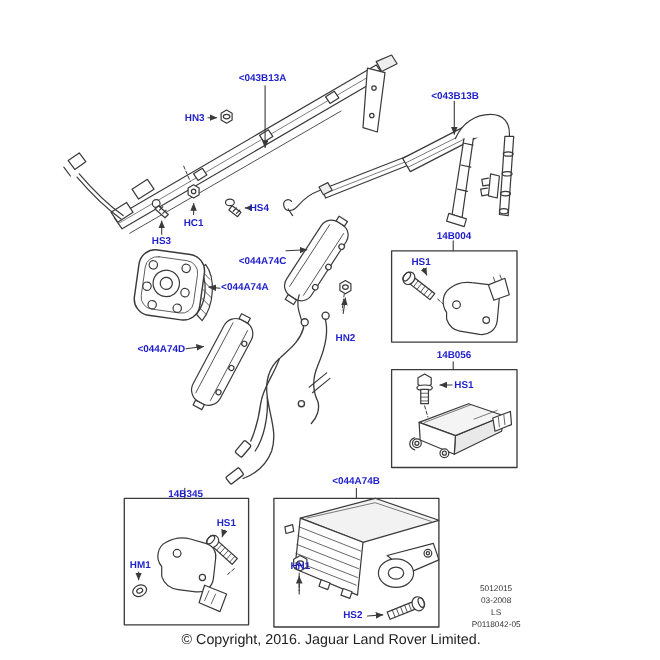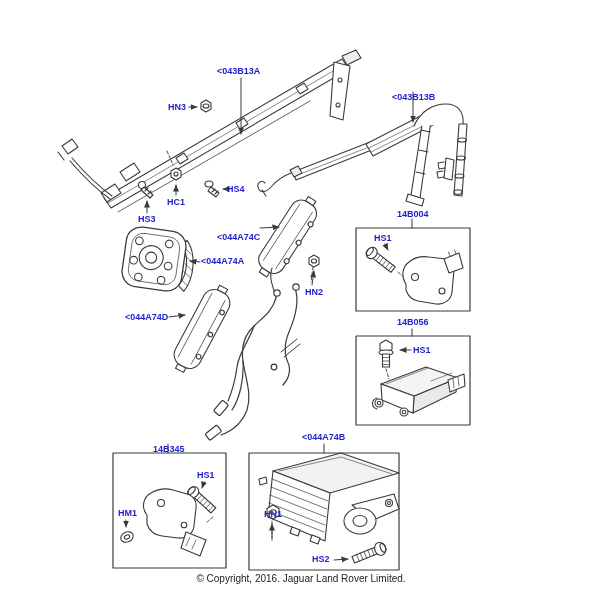--- a/index.html
+++ b/index.html
@@ -4,21 +4,21 @@
 <style>
   html,body{margin:0;padding:0;background:#fff;}
   .canvas{position:relative;width:600px;height:600px;background:#ffffff;
           font-family:"Liberation Sans",sans-serif;overflow:hidden;padding-left:47px;}
   .canvas svg{position:absolute;left:0;top:0;}
   .lbl{position:absolute;font-size:9px;font-weight:bold;line-height:10px;
        color:#1e1ecc;white-space:nowrap;cursor:pointer;}
   .info{position:absolute;left:404px;top:529px;width:94px;text-align:center;
         font-size:7.5px;line-height:11px;color:#333;}
   .copy{position:absolute;left:149px;top:573px;width:304px;text-align:center;
-        font-size:10px;color:#222;}
+        font-size:13px;color:#222;}
 </style>
 </head>
 <body>
 
 <div class="canvas">
 
 <svg width="600" height="600" viewBox="0 0 600 600" fill="none" stroke="#3a3a3a" stroke-width="1.1" stroke-linejoin="round" stroke-linecap="round">
   <defs>
     <marker id="arr" markerWidth="9" markerHeight="8" refX="6.5" refY="3" orient="auto" markerUnits="userSpaceOnUse">
       <path d="M0,0 L7,3 L0,6 Z" fill="#3a3a3a" stroke="none"></path>
@@ -228,35 +228,41 @@
     <path d="M204,482 L202,488" marker-end="url(#arr)"></path>
     <path d="M126,520 L126,527" marker-end="url(#arr)"></path>
     <path d="M324,444 L324,453"></path>
     <path d="M272,540 L272,524" marker-end="url(#arr)"></path>
     <path d="M334,560 L348,559" marker-end="url(#arr)"></path>
   </g>
 </svg>
 
 <div class="lbl" style="left:217px;top:66px">&lt;043B13A</div>
 <div class="lbl" style="left:168px;top:102px">HN3</div>
-<div class="lbl" style="left:392px;top:92px">&lt;043B13B</div>
+<div class="lbl" style="left:392px;top:82px">&lt;043B13B</div>
 <div class="lbl" style="left:227px;top:184px">HS4</div>
 <div class="lbl" style="left:167px;top:197px">HC1</div>
 <div class="lbl" style="left:138px;top:214px">HS3</div>
 <div class="lbl" style="left:217px;top:232px">&lt;044A74C</div>
 <div class="lbl" style="left:201px;top:256px">&lt;044A74A</div>
-<div class="lbl" style="left:305px;top:287px">HN2</div>
+<div class="lbl" style="left:305px;top:302px">HN2</div>
 <div class="lbl" style="left:125px;top:312px">&lt;044A74D</div>
 <div class="lbl" style="left:397px;top:209px">14B004</div>
 <div class="lbl" style="left:374px;top:233px">HS1</div>
 <div class="lbl" style="left:397px;top:317px">14B056</div>
 <div class="lbl" style="left:413px;top:345px">HS1</div>
 <div class="lbl" style="left:153px;top:444px">14B345</div>
 <div class="lbl" style="left:197px;top:470px">HS1</div>
 <div class="lbl" style="left:118px;top:508px">HM1</div>
 <div class="lbl" style="left:302px;top:432px">&lt;044A74B</div>
 <div class="lbl" style="left:264px;top:509px">HN1</div>
 <div class="lbl" style="left:312px;top:554px">HS2</div>
 
+<div class="info">
+  <div>5012015</div>
+  <div>03-2008</div>
+  <div>LS</div>
+  <div>P0118042-05</div>
+</div>
 
 <div class="copy">© Copyright, 2016. Jaguar Land Rover Limited.</div>
 
 </div>
 
 </body></html>

